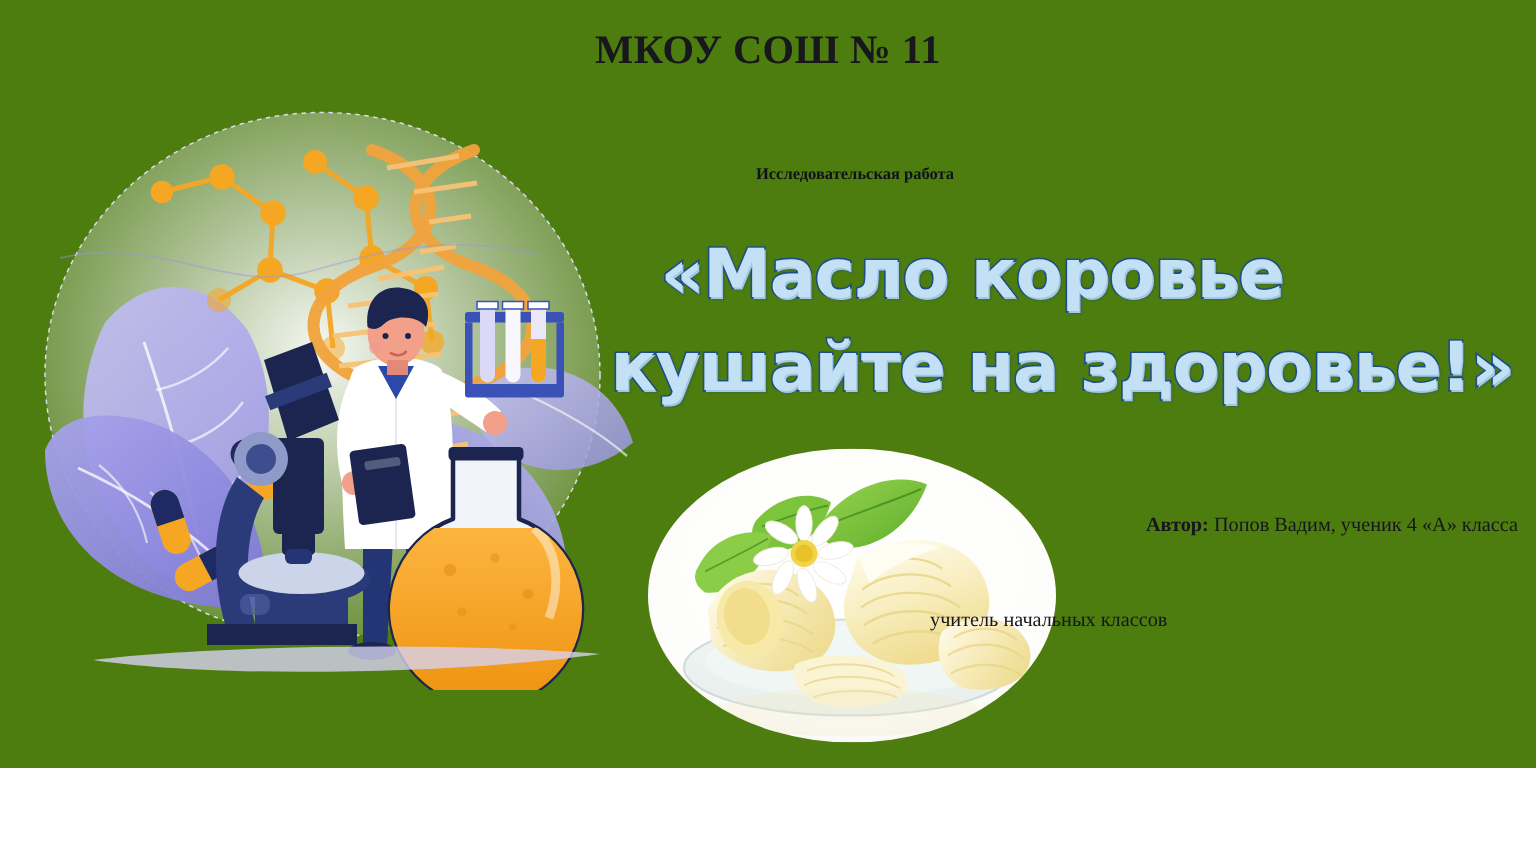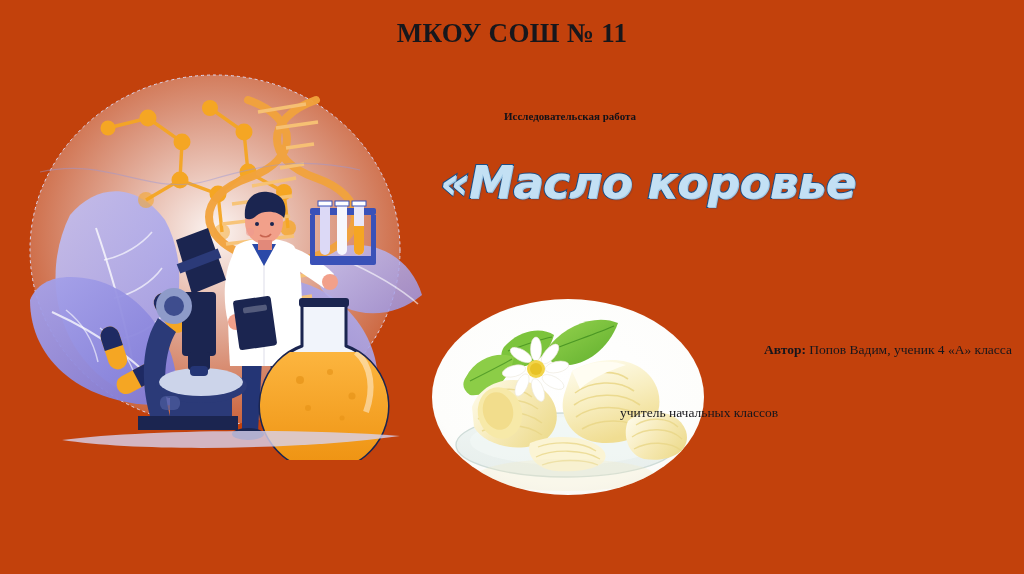--- a/index.html
+++ b/index.html
@@ -3,23 +3,23 @@
 <meta charset="utf-8">
 <style>
   html, body {
     margin: 0;
     padding: 0;
     background: #ffffff;
   }
   #slide {
     position: relative;
     width: 1024px;
-    height: 574px;
+    height: 512px;
     overflow: hidden;
-    background: #c2410c;
+    background: #4d7c0f;
     font-family: "Liberation Serif", serif;
   }
 
   
   .school-title {
     position: absolute;
     left: 0;
     top: 18px;
     width: 1024px;
     text-align: center;
@@ -54,21 +54,20 @@
     font-weight: bold;
     font-size: 45px;
     line-height: 62px;
     letter-spacing: -0.5px;
     color: #c3e0f4;
     -webkit-text-stroke: 2.2px #1b4f86;
     paint-order: stroke fill;
     text-shadow:
        1px 1px 0 #9fc9e6,
        2px 2px 1px rgba(40,70,120,0.28);
-    font-style: italic;
   }
   .wordart .l1 { display:block; text-align:center; padding-right: 80px; }
   .wordart .l2 { display:block; text-align:center; padding-left: 40px; }
 
   
   .illus {
     position: absolute;
     left: 0px;
     top: 60px;
     width: 440px;
@@ -331,20 +330,21 @@
       <g>
         <path d="M 62 380 C 140 370 300 368 400 376 C 300 390 140 392 62 380 Z" fill="#d7d2ef" opacity="0.8"></path>
       </g>
     </svg>
   </div>
 
   <div class="work-type">Исследовательская работа</div>
 
   <div class="wordart">
     <span class="l1">«Масло коровье</span>
+    <span class="l2">кушайте на здоровье!»</span>
   </div>
 
   <div class="photo">
     <svg width="272" height="196" viewBox="0 0 272 196" xmlns="http://www.w3.org/2000/svg">
       <defs>
         <radialGradient id="photoBg" cx="50%" cy="42%" r="70%">
           <stop offset="0%" stop-color="#ffffff"></stop>
           <stop offset="72%" stop-color="#fdfdfb"></stop>
           <stop offset="100%" stop-color="#f4f3ef"></stop>
         </radialGradient>

